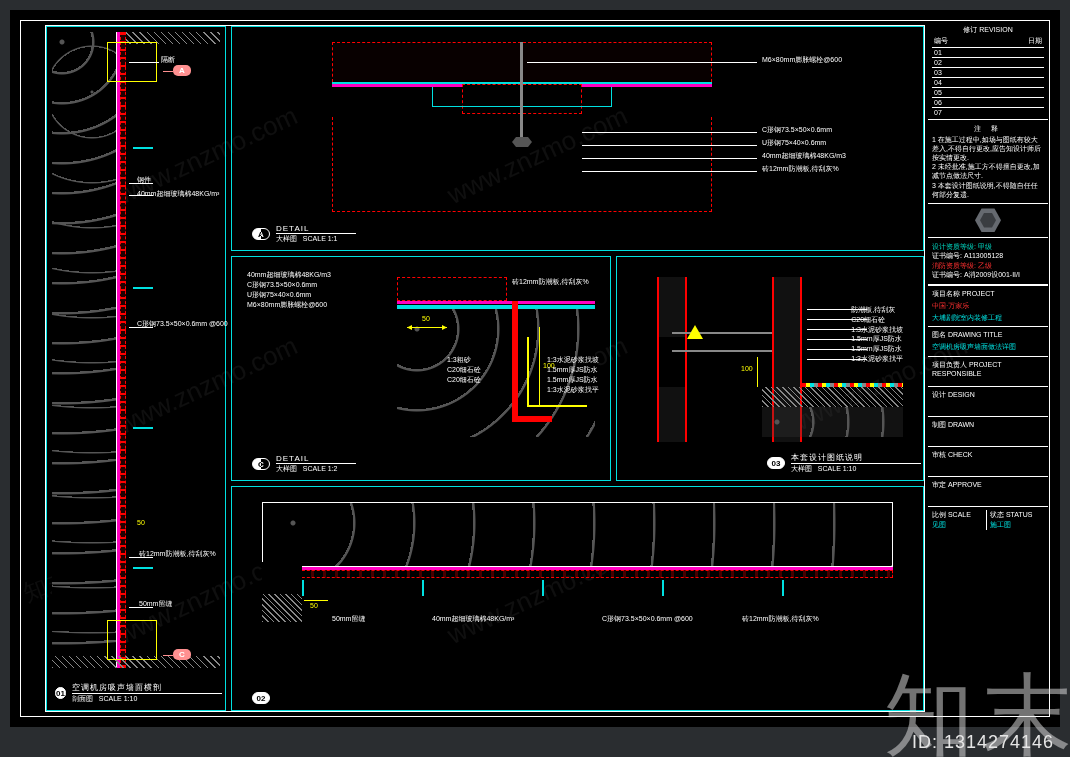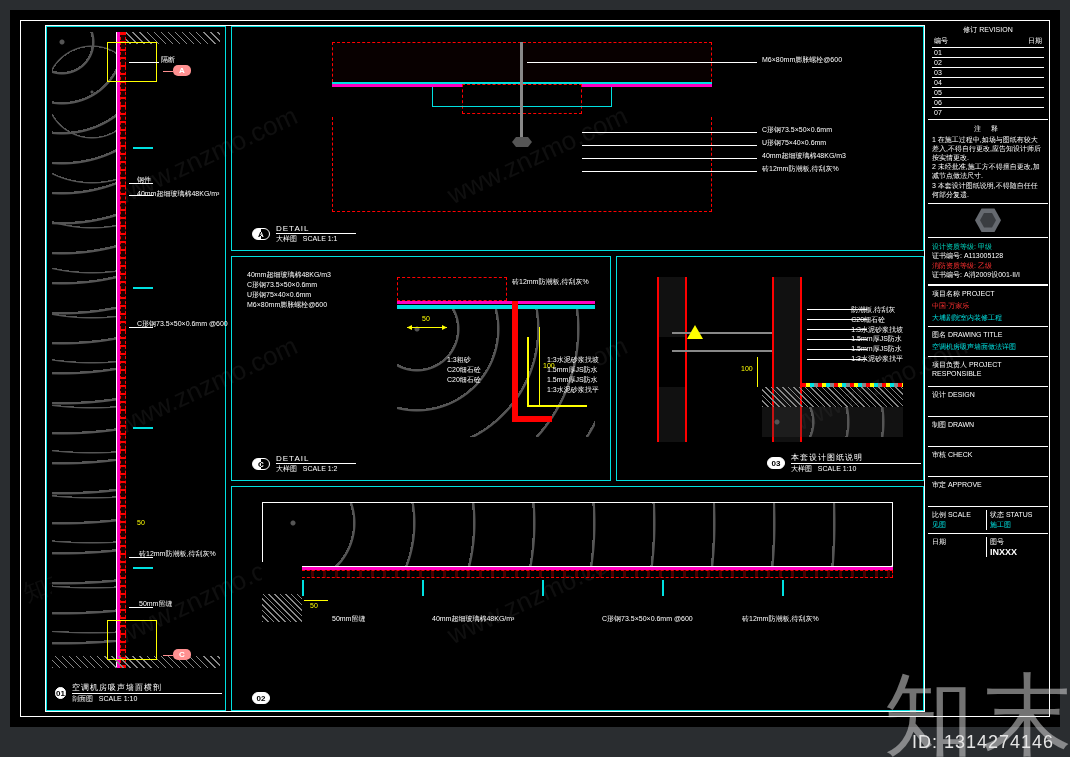--- a/index.html
+++ b/index.html
@@ -386,23 +386,19 @@
       <div class="tb-field">
           <div class="lbl">审核  CHECK</div>
         </div>
       <div class="tb-field">
           <div class="lbl">审定  APPROVE</div>
         </div>
       <div class="tb-field row">
         <div><span class="lbl">比例 SCALE</span><br><span class="val">见图</span></div>
         <div><span class="lbl">状态 STATUS</span><br><span class="val">施工图</span></div>
       </div>
-      <div class="tb-field row" style="min-height:24px">
-        <div><span class="lbl">日期</span></div>
-        <div><span class="lbl">图号</span><br><span style="font-weight:bold; font-size:9px">INXXX</span></div>
-      </div>
     </div>
 
   </div>
 
   <div class="wm-big">知末</div>
   <div class="id-txt">ID: 1314274146</div>
 </div>
 
 </body></html>

